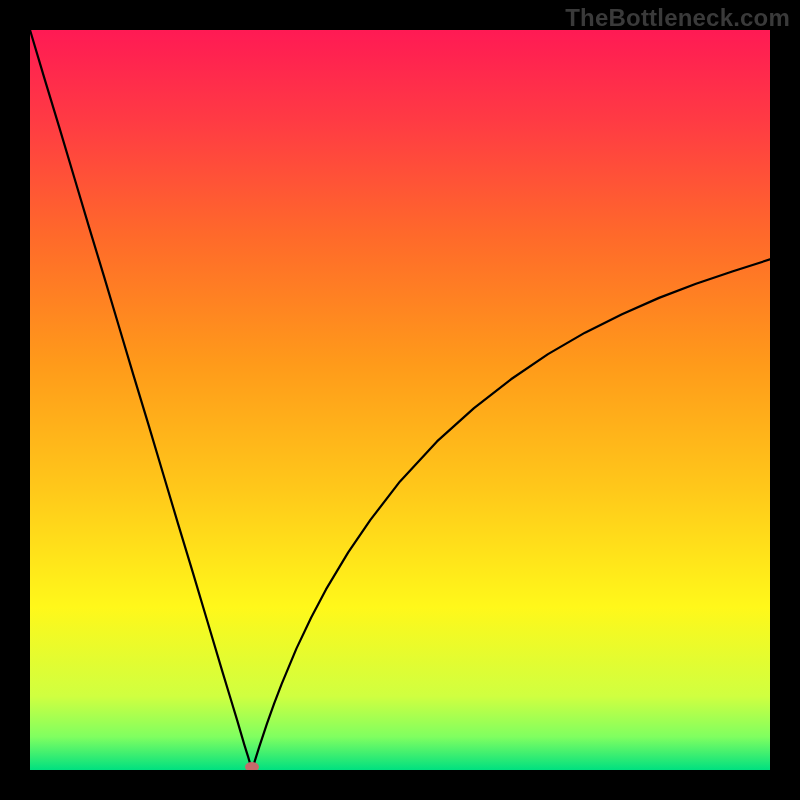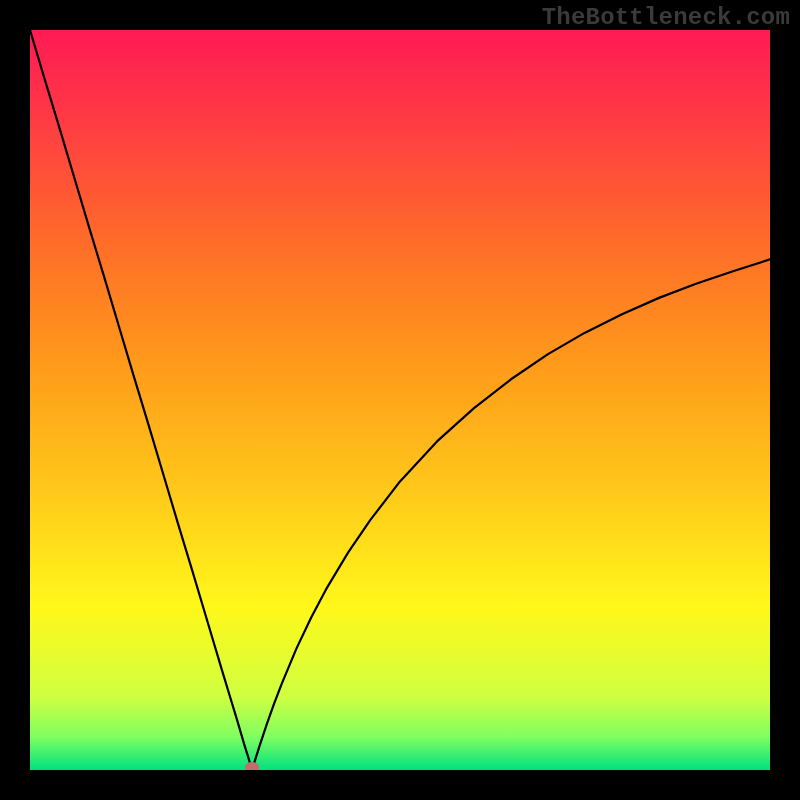--- a/index.html
+++ b/index.html
@@ -9,21 +9,20 @@
     height: 800px;
     overflow: hidden;
     background: #000;
     font-family: Arial, Helvetica, sans-serif;
   }
   .frame {
     position: relative;
     width: 800px;
     height: 800px;
     background: #000;
-    font-family: Liberation Mono, monospace;
   }
   .watermark {
     position: absolute;
     top: 4px;
     right: 10px;
     font-size: 24px;
     font-weight: 600;
     color: #3a3a3a;
     letter-spacing: 0.2px;
     z-index: 5;

